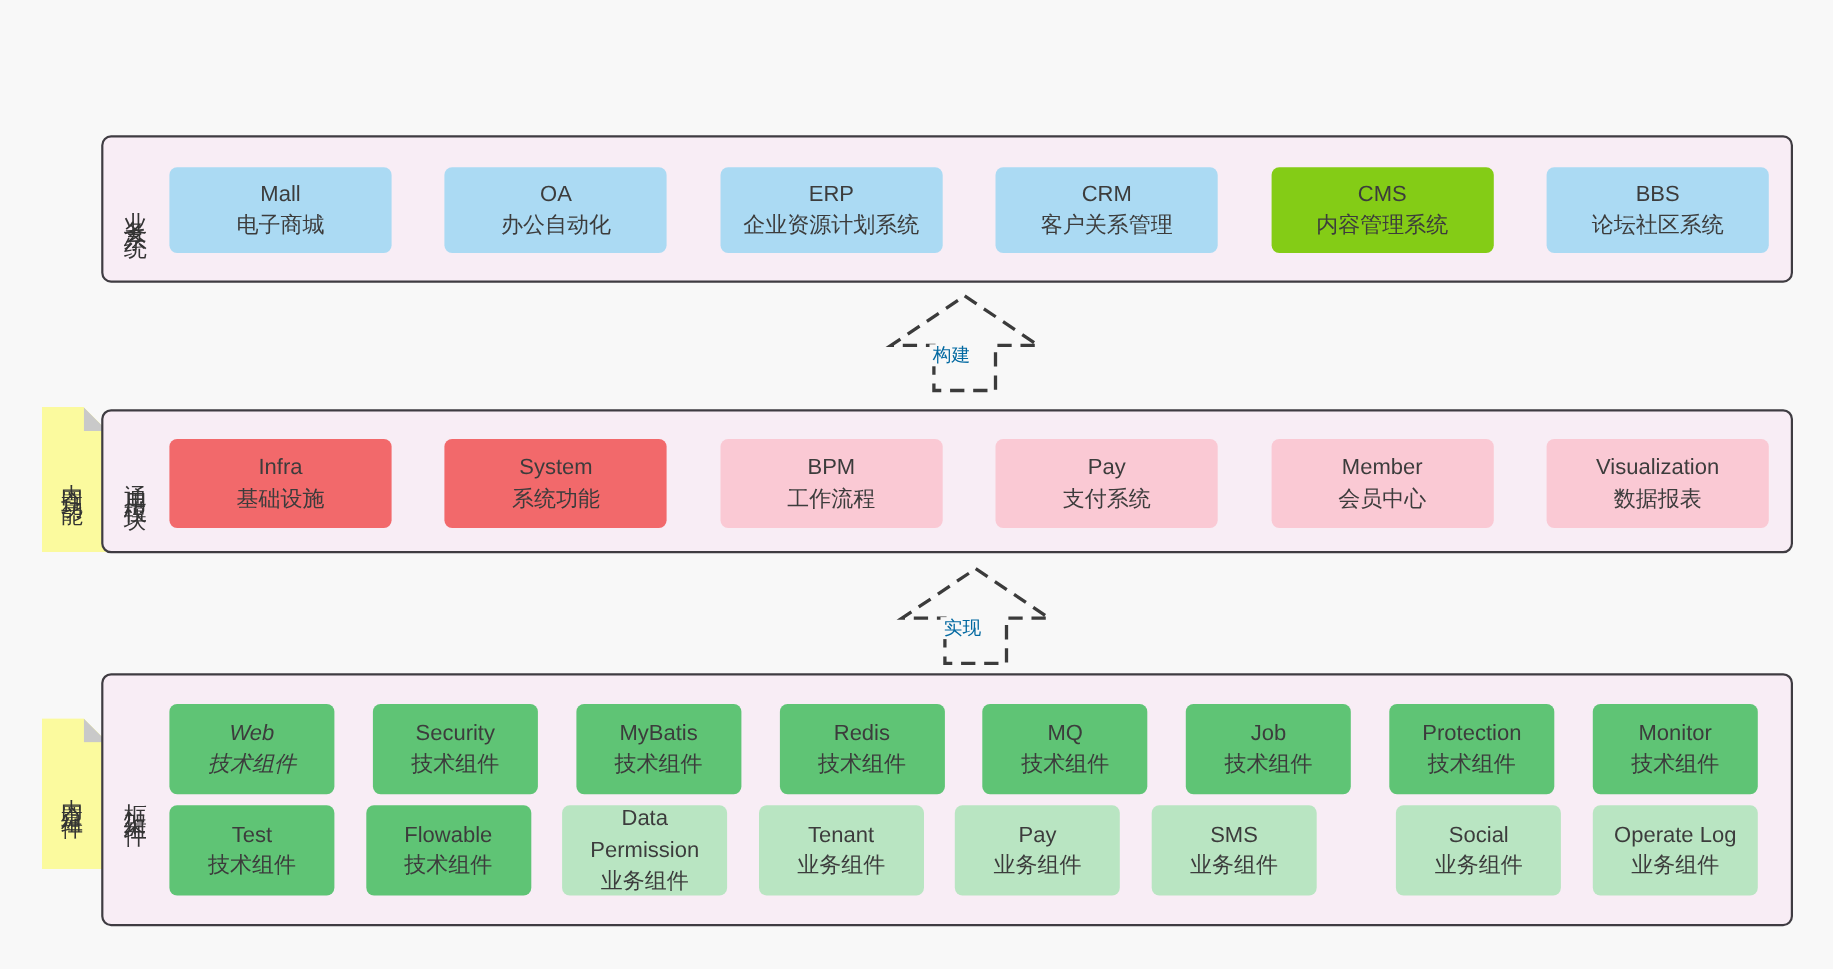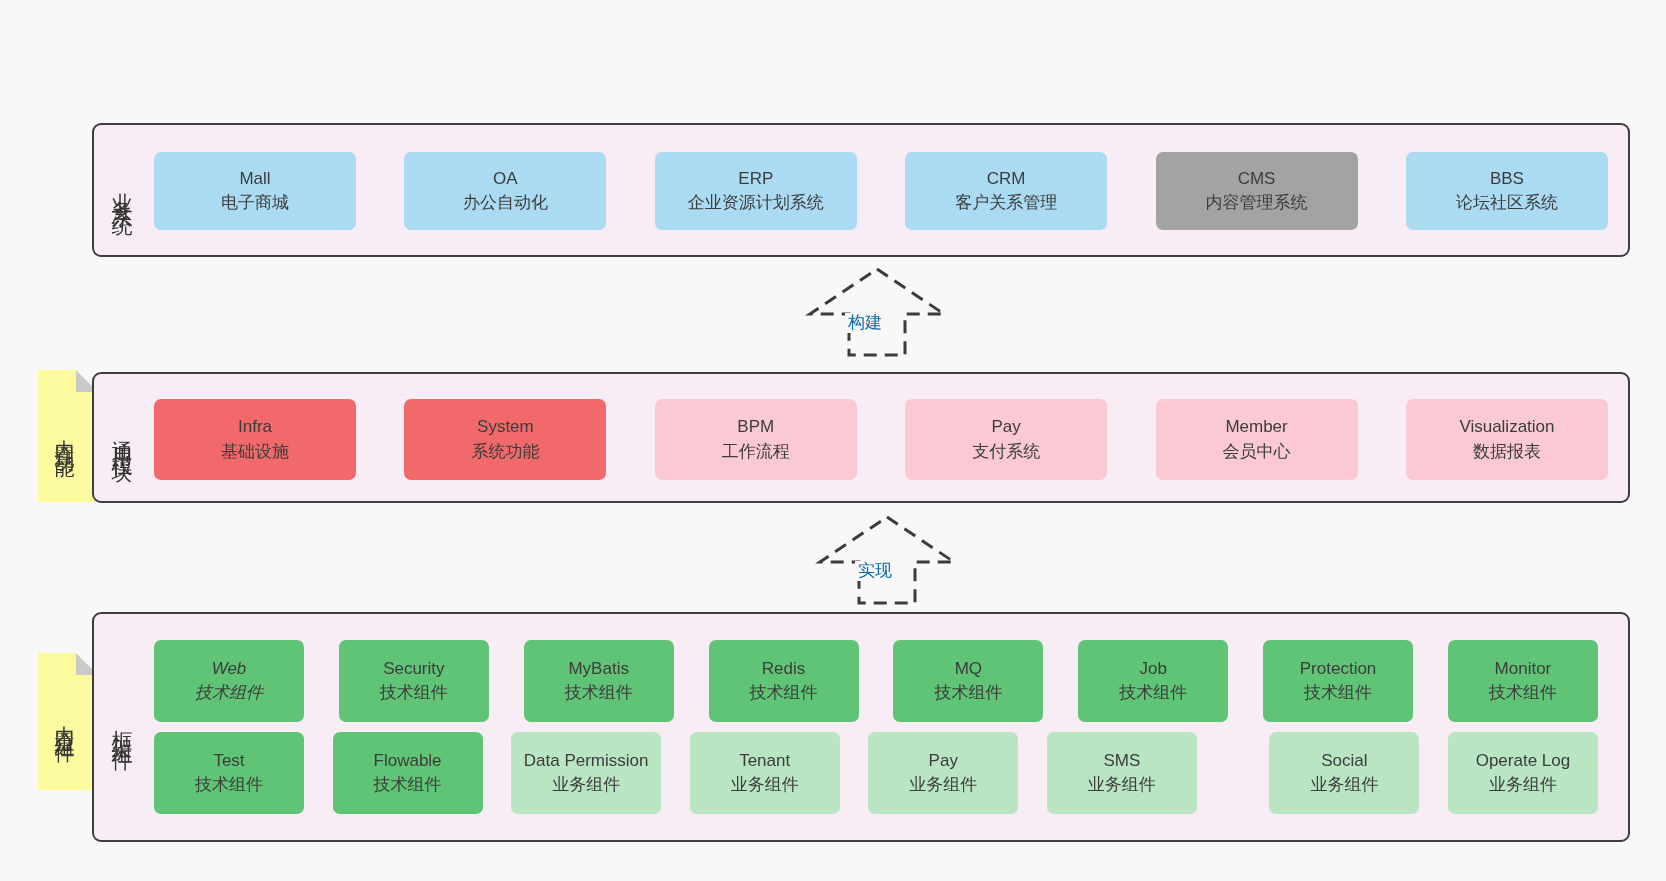--- a/index.html
+++ b/index.html
@@ -30,21 +30,21 @@
   }
   #row-business{top:27px;height:78px;}
   #row-modules{top:25px;height:81px;}
   #row-components-1{top:26px;height:82px;}
   #row-components-2{top:118px;height:82px;}
   .row.cols-8{right:30px;}
 
   .node{
     border-radius:7px;
     display:flex;flex-direction:column;align-items:center;justify-content:center;
-    text-align:center;font-size:17px;line-height:1.42;color:#3c3c3c;
+    text-align:center;font-size:20px;line-height:1.42;color:#3c3c3c;
     padding:2px 4px;box-sizing:border-box;
   }
   .cols-6 .node{width:202px;}
   .cols-8 .node{width:150px;}
 
   .note{
     position:absolute;left:38px;width:60px;background:#fbfa9e;z-index:1;
     clip-path:polygon(0 0,calc(100% - 22px) 0,100% 22px,100% 100%,0 100%);
   }
   #note-modules{top:370px;height:132px;}
@@ -94,21 +94,21 @@
           <div class="node-subtitle">办公自动化</div>
         </div>
         <div class="node" style="background: rgb(171, 218, 243);">
           <div class="node-title">ERP</div>
           <div class="node-subtitle">企业资源计划系统</div>
         </div>
         <div class="node" style="background: rgb(171, 218, 243);">
           <div class="node-title">CRM</div>
           <div class="node-subtitle">客户关系管理</div>
         </div>
-        <div class="node" style="background: #a3a3a3;">
+        <div class="node" style="background: #84cc16;">
           <div class="node-title">CMS</div>
           <div class="node-subtitle">内容管理系统</div>
         </div>
         <div class="node" style="background: rgb(171, 218, 243);">
           <div class="node-title">BBS</div>
           <div class="node-subtitle">论坛社区系统</div>
         </div>
       </div>
   </section>
 

